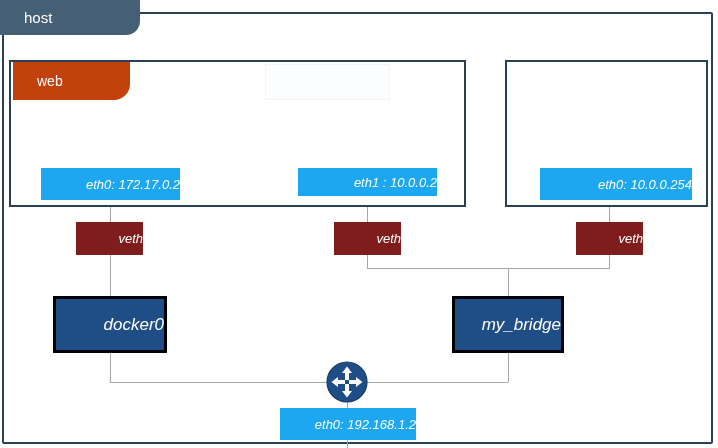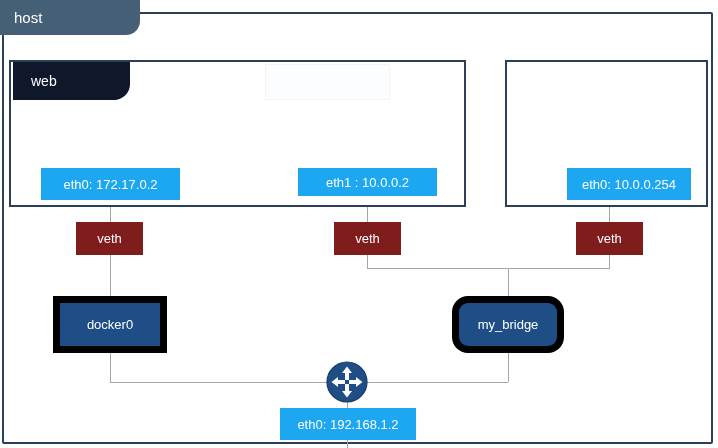--- a/index.html
+++ b/index.html
@@ -20,41 +20,41 @@
     background:#ffffff;
     border-radius:2px;
   }
   .host-tab{
     position:absolute;left:0px;top:0px;width:140px;height:35px;
     background:#455f77;
     border-bottom-right-radius:14px;
     color:#ffffff;
     font-size:15px;
     display:flex;align-items:center;
-    padding-left:14px;
+    padding-left:24px;
     box-sizing:border-box;
     z-index:6;
   }
 
   
   .ns-box{
     position:absolute;
     box-sizing:border-box;
     border:2px solid #2b3f56;
     background:#ffffff;
     z-index:3;
   }
   .ns-tab{
     position:absolute;
-    background:#0f172a;
+    background:#c2410c;
     border-bottom-right-radius:16px;
     color:#ffffff;
     font-size:14px;
     display:flex;align-items:center;
-    padding-left:18px;
+    padding-left:24px;
     box-sizing:border-box;
     z-index:4;
   }
   #ns-web{left:9px;top:60px;width:457px;height:147px;}
   #tab-web{left:13px;top:62px;width:117px;height:38px;}
   #ns-db{left:505px;top:60px;width:203px;height:147px;}
   #tab-db{left:508px;top:62px;width:122px;height:38px;}
 
   
   .ghost-rect{
@@ -66,37 +66,38 @@
 
   
   .line{position:absolute;background:#a6a6a6;z-index:1;}
   .vline{width:1px;}
   .hline{height:1px;}
 
   
   .node{
     position:absolute;
     box-sizing:border-box;
-    display:flex;align-items:center;justify-content:center;
+    display:flex;align-items:center;justify-content:flex-end;
     color:#ffffff;
     text-align:center;
     z-index:5;
+    font-style:italic;
   }
   .node-iface{
     background:#1ca7f0;
     font-size:13px;
   }
   .node-veth{
     background:#7f1d1d;
     font-size:13px;
   }
   .node-bridge{
     background:#1f4e87;
-    border:7px solid #000000;
-    font-size:13px;
+    border:3px solid #000000;
+    font-size:17px;
   }
 
   
   .router{
     position:absolute;left:326px;top:361px;width:42px;height:42px;
     z-index:7;
   }
 </style>
 </head>
 <body>
@@ -143,41 +144,41 @@
   <div class="node node-iface" style="left:41px;top:168px;width:139px;height:32px;">
     <span>eth0: 172.17.0.2</span>
   </div>
 
   <div class="node node-iface" style="left:298px;top:168px;width:139px;height:28px;">
     <span>eth1 : 10.0.0.2</span>
   </div>
 
   <div class="ns-box" id="ns-db"></div>
 
-  <div class="node node-iface" style="left:540px;top:168px;width:124px;height:32px;margin-left:27px;">
+  <div class="node node-iface" style="left:540px;top:168px;width:152px;height:32px;">
     <span>eth0: 10.0.0.254</span>
   </div>
 
   <div class="node node-veth" style="left:76px;top:222px;width:67px;height:33px;">
     <span>veth</span>
   </div>
 
   <div class="node node-veth" style="left:334px;top:222px;width:67px;height:33px;">
     <span>veth</span>
   </div>
 
   <div class="node node-veth" style="left:576px;top:222px;width:67px;height:33px;">
     <span>veth</span>
   </div>
 
   <div class="node node-bridge" style="left:53px;top:296px;width:114px;height:57px;">
     <span>docker0</span>
   </div>
 
-  <div class="node node-bridge" style="left:452px;top:296px;width:112px;height:57px;border-radius:16px;">
+  <div class="node node-bridge" style="left:452px;top:296px;width:112px;height:57px;">
     <span>my_bridge</span>
   </div>
 
   <div class="router">
     <svg width="42" height="42" viewBox="0 0 42 42" xmlns="http://www.w3.org/2000/svg">
       <circle cx="21" cy="21" r="20" fill="#1f4e87" stroke="#163a66" stroke-width="1.2"></circle>
       <g fill="#ffffff">
 
         <polygon points="21,5.5 26,12 23,12 23,19 19,19 19,12 16,12"></polygon>
 

